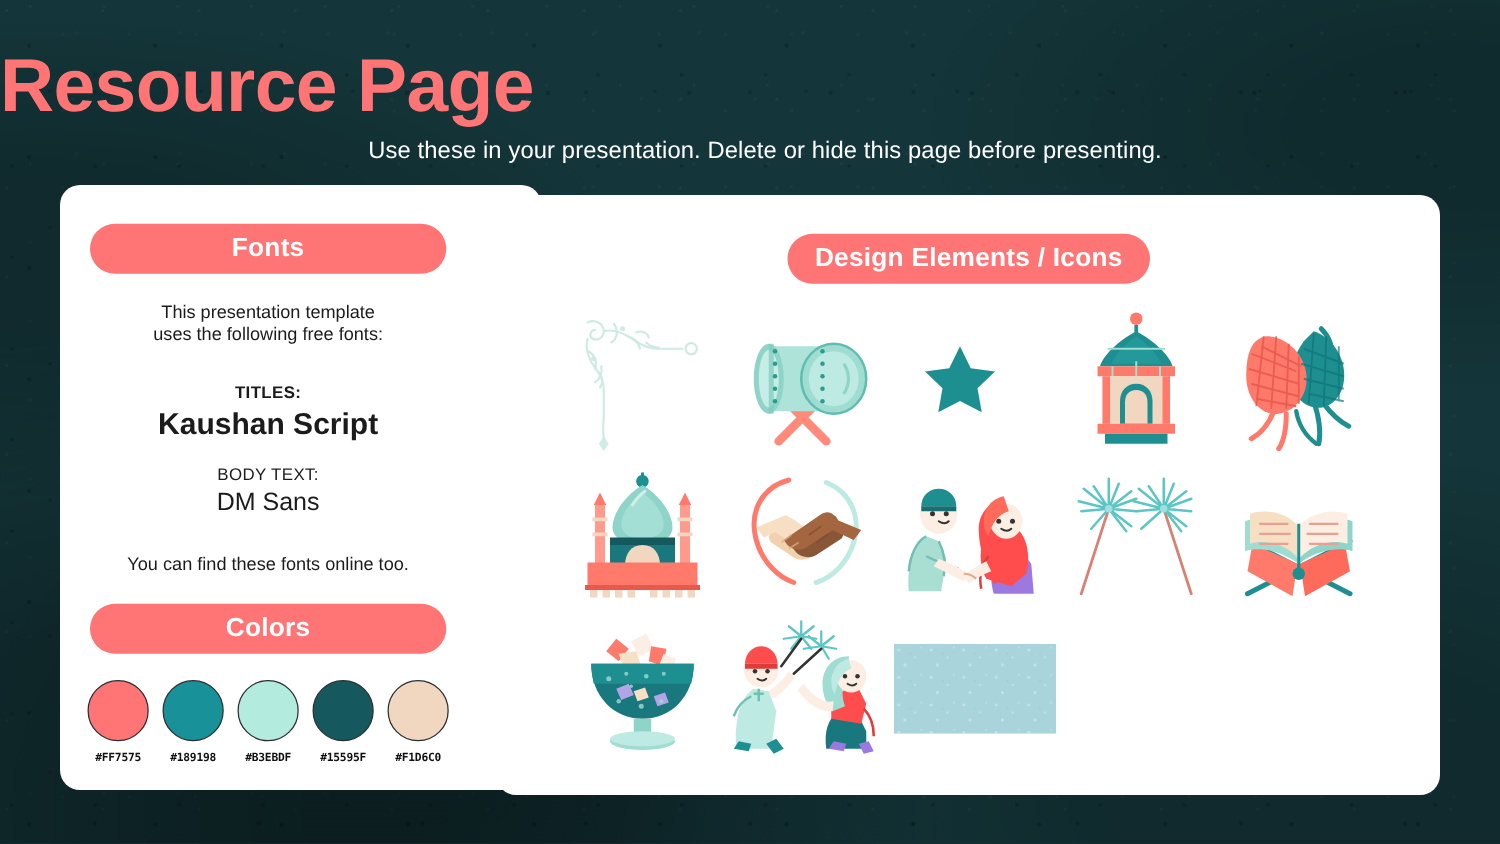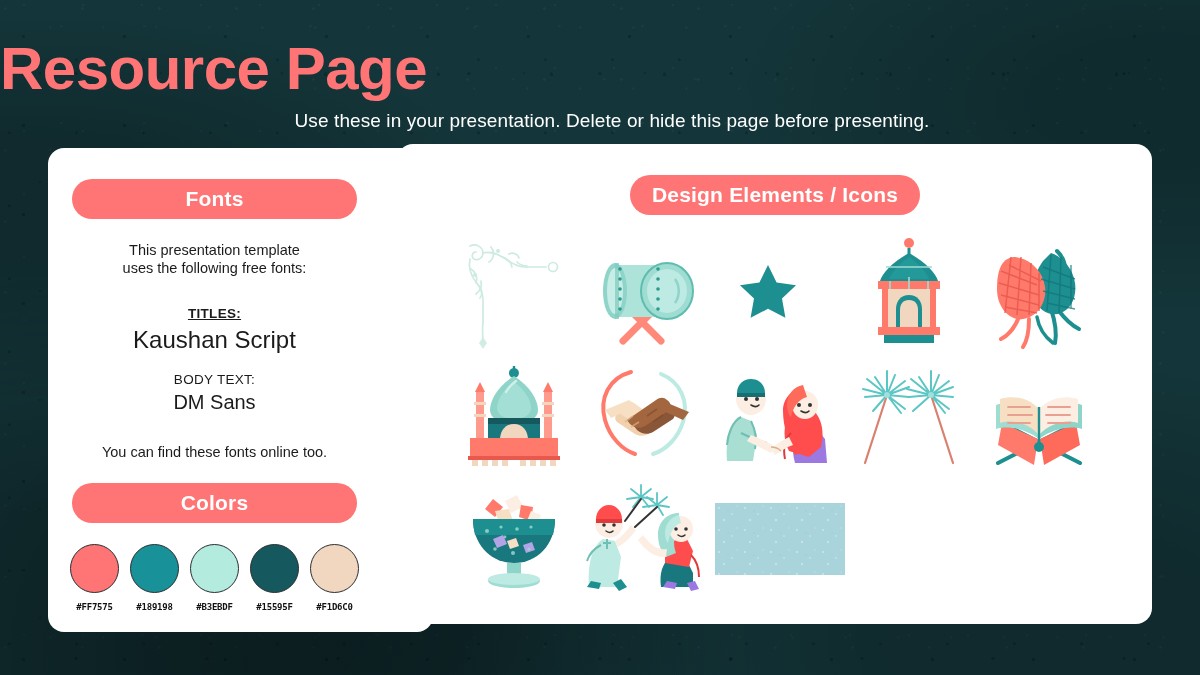--- a/index.html
+++ b/index.html
@@ -72,21 +72,21 @@
     padding-left: 24px;
   }
 
   
   .card {
     position: absolute;
     background: #ffffff;
     border-radius: 16px;
   }
   #fonts-card { left: 48px;  top: 148px; width: 385px; height: 484px; }
-  #icons-card { left: 397px; top: 144px; width: 755px; height: 480px; }
+  #icons-card { left: 397px; top: 156px; width: 755px; height: 480px; }
 
   
   .pill {
     position: absolute;
     background: #FF7575;
     border-radius: 22px;
     color: #ffffff;
     font-size: 21px;
     font-weight: 700;
     display: flex;
@@ -99,22 +99,22 @@
   #icons-pill  { left: 233px; top: 31px; width: 290px; height: 40px; }
 
   
   .fc-text {
     position: absolute;
     left: 0; width: 333px;
     text-align: center;
     color: #1b1b1b;
   }
   #fc-intro   { top: 94px;  font-size: 14.5px; line-height: 1.23; }
-  #fc-t-label { top: 158px; font-size: 13.5px; font-weight: 700; letter-spacing: .3px; text-decoration: underline; }
-  #fc-t-name  { top: 178px; font-size: 24px;   font-weight: 400; }
+  #fc-t-label { top: 158px; font-size: 13.5px; font-weight: 700; letter-spacing: .3px; }
+  #fc-t-name  { top: 178px; font-size: 24px;   font-weight: 700; }
   #fc-b-label { top: 224px; font-size: 13.5px; font-weight: 400; letter-spacing: .3px; }
   #fc-b-name  { top: 243px; font-size: 20px;   font-weight: 400; }
   #fc-online  { top: 296px; font-size: 14.5px; }
 
   
   .swatch-row {
     position: absolute;
     left: 20px; top: 396px;
     width: 293px;
     display: flex;

